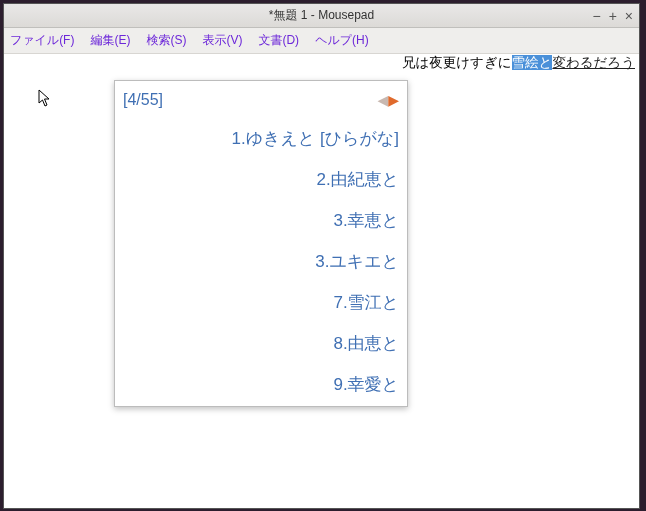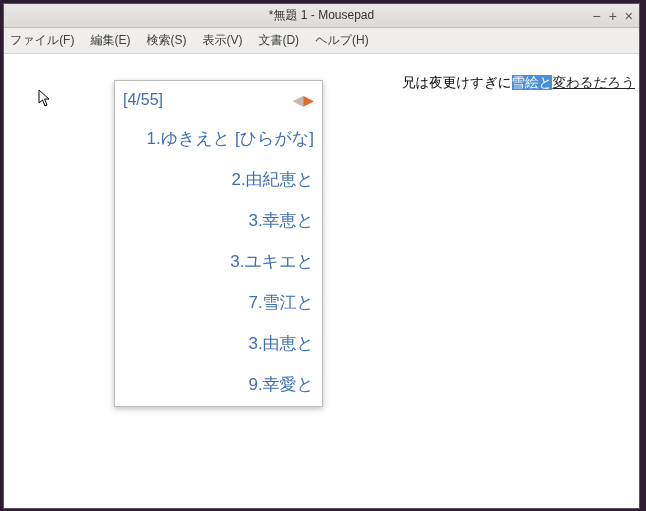--- a/index.html
+++ b/index.html
@@ -44,50 +44,50 @@
 }
 .window-controls span { cursor: pointer; line-height: 1; }
 .menubar {
   height: 26px;
   background: #efeeec;
   border-bottom: 1px solid #d8d6d2;
   display: flex;
   align-items: center;
   padding: 0 6px;
   font-size: 12px;
-  color: #404040;
+  color: #6d28d9;
   gap: 16px;
 }
 .menubar .menu-item { cursor: pointer; }
 .editor {
   position: relative;
   width: 100%;
   height: calc(100% - 50px);
   background: #fff;
-  padding: 20px 4px;
+  padding: 0 4px;
 }
 .text-line {
   font-size: 13.5px;
   line-height: 18px;
   color: #000;
   white-space: nowrap;
 }
 .sel {
   background: #4a90d9;
   color: #fff;
 }
 .composing {
   text-decoration: underline;
   color: #222;
 }
 .ime-popup {
   position: absolute;
   top: 26px;
   left: 110px;
-  width: 209px;
+  width: 294px;
   background: #fff;
   border: 1px solid #bcbcbc;
   box-shadow: 0 2px 6px rgba(0,0,0,0.25);
   padding: 6px 8px 6px 8px;
 }
 .ime-header {
   display: flex;
   justify-content: space-between;
   align-items: center;
   height: 26px;
@@ -153,21 +153,21 @@
           <span class="arr arr-left">◀</span>
             <span class="arr arr-right">▶</span>
         </span>
       </div>
       <div class="ime-list" id="ime-list">
           <div class="ime-item">1.ゆきえと [ひらがな]</div>
           <div class="ime-item">2.由紀恵と</div>
           <div class="ime-item">3.幸恵と</div>
           <div class="ime-item">3.ユキエと</div>
           <div class="ime-item">7.雪江と</div>
-          <div class="ime-item">3.由恵と</div>
+          <div class="ime-item">8.由恵と</div>
           <div class="ime-item">9.幸愛と</div>
         </div>
     </div>
 
     <span class="cursor-glyph" style="top:35px;left:34px;">
       <svg width="16" height="20" viewBox="0 0 16 20">
           <path d="M1 1 L1 14 L4.5 11 L7 17 L9 16 L6.5 10 L11 10 Z" fill="#fff" stroke="#000" stroke-width="1"></path>
         </svg>
     </span>
   </div>

